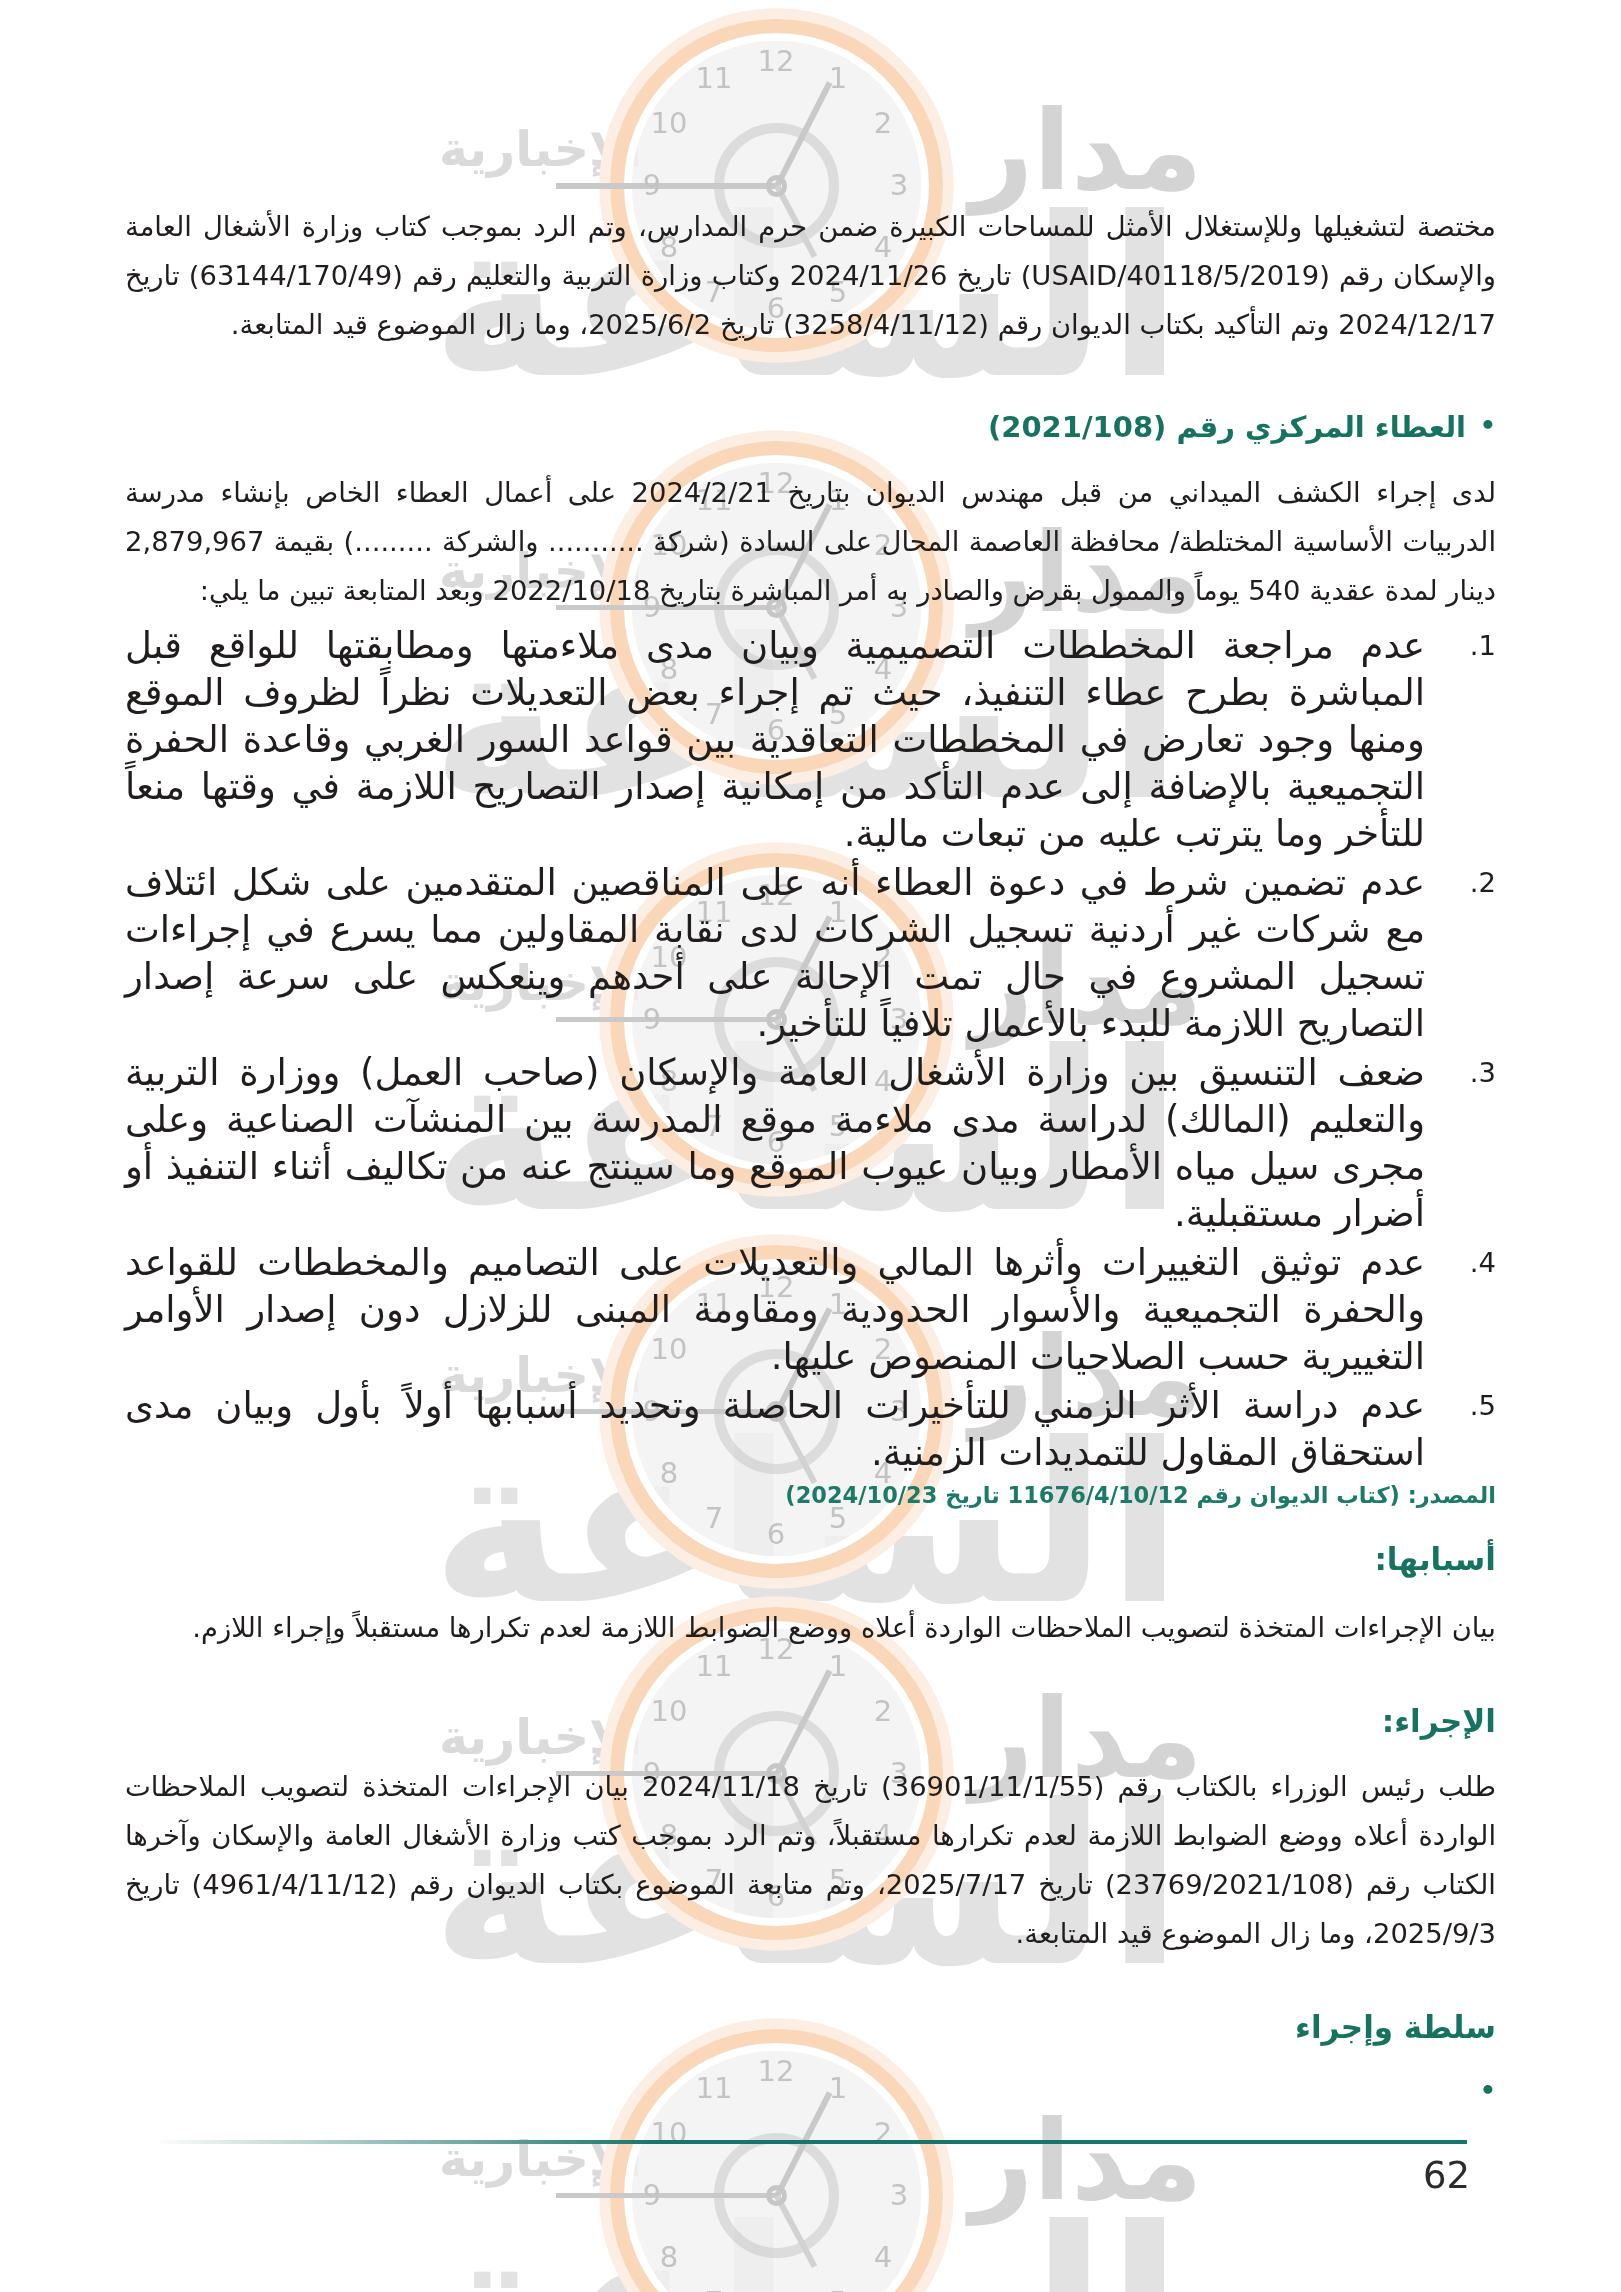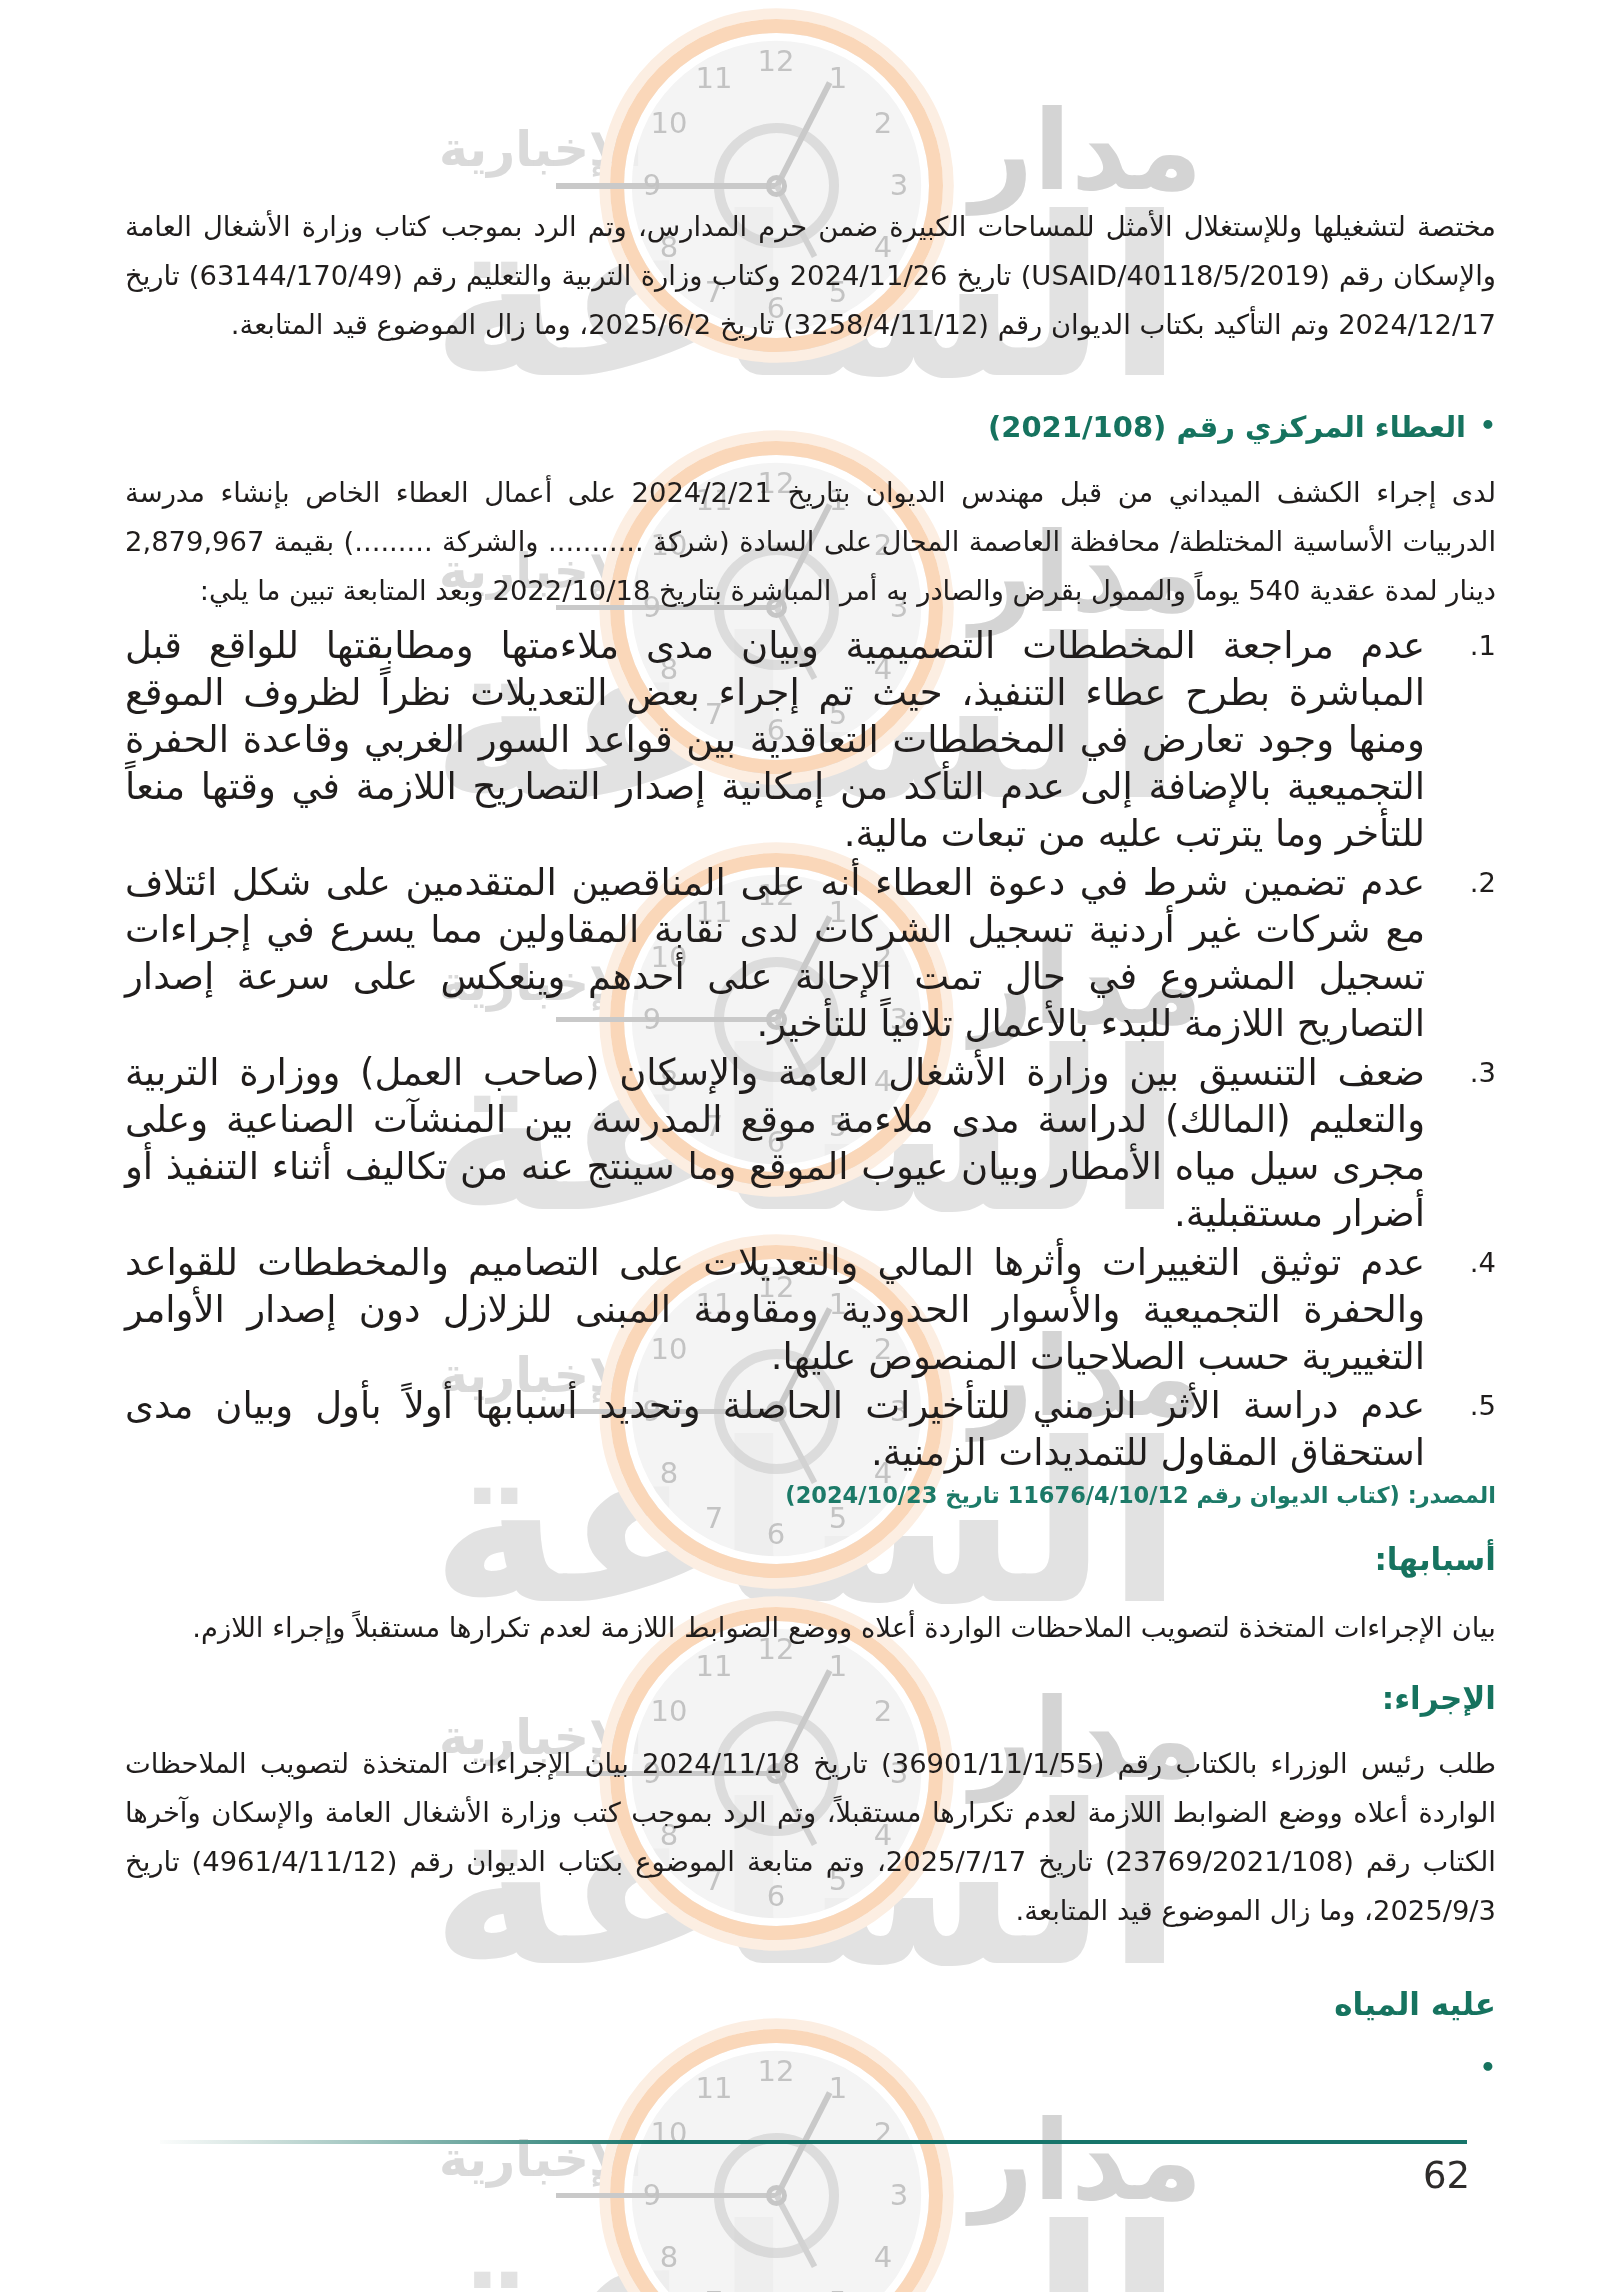--- a/index.html
+++ b/index.html
@@ -117,21 +117,21 @@
   .source-note {
     margin-top: 5.9px;
     font-size: 22.5px; font-weight: bold; color: #1C7A68;
   }
 
   .section-heading {
     margin-top: 33px;
     font-size: 31px; font-weight: bold; color: #16735F;
   }
   .p-single { margin-top: 25.5px; }
-  .h-action { margin-top: 28px; }
+  .h-action { margin-top: 51px; }
   .p-action { margin-top: 23.5px; }
   .h-water { margin-top: 51px; }
   .h-agreement { margin-top: 33px; }
   .p-water { margin-top: 27.4px; }
 
   .footer-rule {
     position: absolute; z-index: 1;
     left: 160px; width: 1307px; top: 2140px; height: 3.9px;
     background: linear-gradient(to right, rgba(230,239,236,0.15), #CFE0DC 8%, #17756A 38%, #17756A 100%);
   }
@@ -329,21 +329,21 @@
     </div>
 
     <div class="source-note">المصدر: (كتاب الديوان رقم 11676/4/10/12 تاريخ 2024/10/23)</div>
 
     <div class="section-heading">أسبابها:</div>
     <p class="body-text p-single">بيان الإجراءات المتخذة لتصويب الملاحظات الواردة أعلاه ووضع الضوابط اللازمة لعدم تكرارها مستقبلاً وإجراء اللازم.</p>
 
     <div class="section-heading h-action">الإجراء:</div>
     <p class="body-text p-action">طلب رئيس الوزراء بالكتاب رقم (36901/11/1/55) تاريخ 2024/11/18 بيان الإجراءات المتخذة لتصويب الملاحظات الواردة أعلاه ووضع الضوابط اللازمة لعدم تكرارها مستقبلاً، وتم الرد بموجب كتب وزارة الأشغال العامة والإسكان وآخرها الكتاب رقم (23769/2021/108) تاريخ 2025/7/17، وتم متابعة الموضوع بكتاب الديوان  رقم (4961/4/11/12) تاريخ 2025/9/3، وما زال الموضوع قيد المتابعة.</p>
 
-    <div class="section-heading h-water">عليه المياه</div>
+    <div class="section-heading h-water">سلطة وإجراء</div>
 
     <div class="bullet-heading h-agreement">
       <span class="bullet">•</span>
     </div>
 
 
   </div>
 
   <div class="footer-rule"></div>
   <div class="page-number">62</div>

